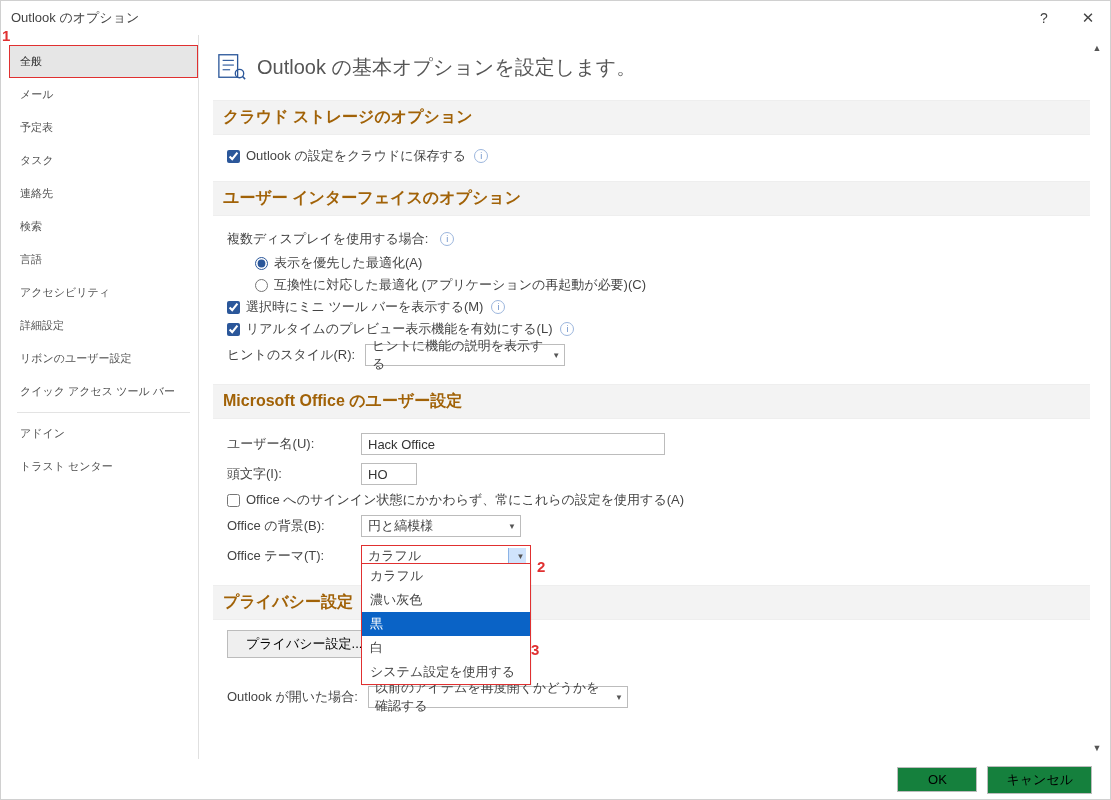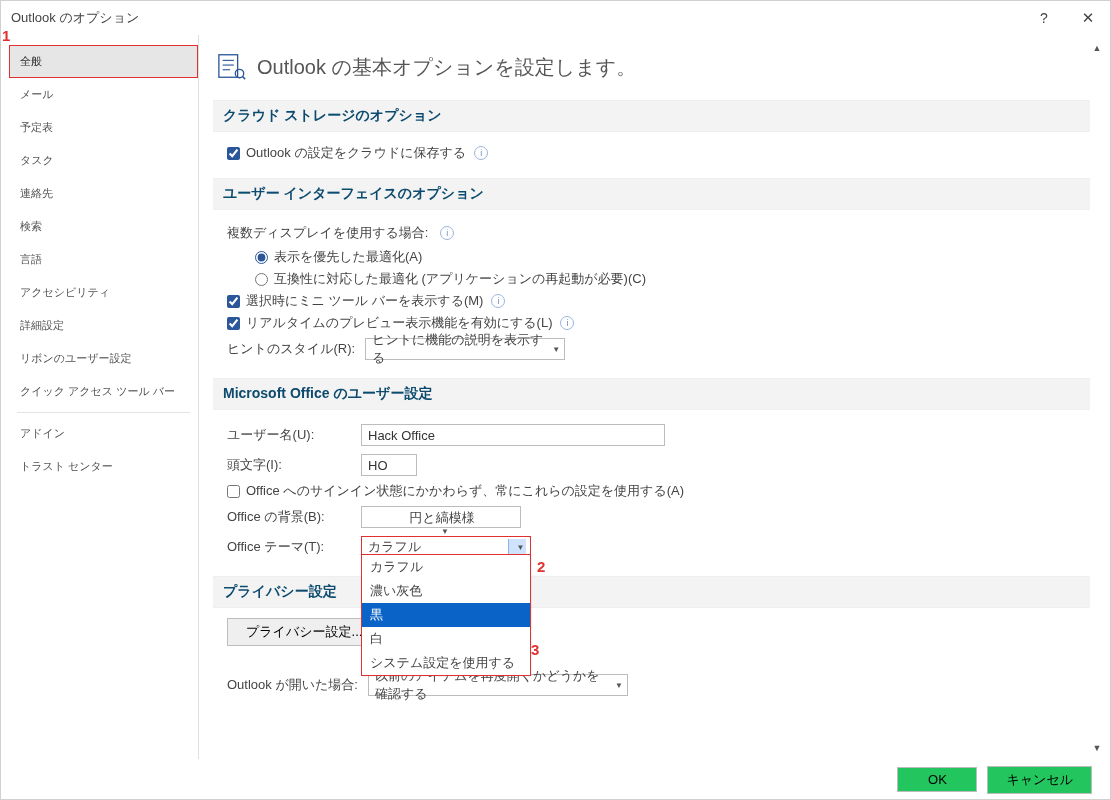--- a/index.html
+++ b/index.html
@@ -66,22 +66,22 @@
     font-size: 9px; color:#555;
   }
   .scroll .arrow-up { position:absolute; top:0; }
   .scroll .arrow-down { position:absolute; bottom:0; }
 
   .page-title-row { display:flex; align-items:center; gap:10px; padding:8px 0 16px 4px; }
   .page-title-icon svg { width: 30px; height: 30px; }
   .page-title { font-size: 20px; color:#555; }
 
   .section-head {
-    background: #f3f3f3; color:#0c4a6e; font-weight: 600;
-    padding: 6px 10px; font-size: 14px;
+    background: #f3f3f3; color:#a16207; font-weight: 600;
+    padding: 6px 10px; font-size: 16px;
     border-top: 1px solid #eee; border-bottom: 1px solid #eee;
   }
   .section-body { padding: 10px 8px 14px 14px; }
 
   label.cb {
     display: inline-flex; align-items: center; gap: 6px; font-size: 13px; color:#444;
     padding: 2px 0;
   }
   input[type=checkbox] { accent-color: #2b579a; width: 13px; height: 13px; }
   input[type=radio] { accent-color: #2b579a; }
@@ -95,39 +95,39 @@
   .form-row.wide .lbl { min-width: 124px; }
   .radio-group { padding-left: 28px; }
 
   .combo {
     display:inline-flex; align-items:center; justify-content:space-between;
     border:1px solid #bcbcbc; background:#fff; font-size:13px; padding: 2px 4px 2px 6px;
     height: 22px;
   }
   .combo .arrow { font-size:8px; color:#555; padding-left:6px; }
   .combo.c-170 { width:170px; }
-  .combo.c-160 { width:160px;flex-direction:column; }
+  .combo.c-160 { width:160px; }
   .combo.c-260 { width:260px; }
   .combo.open .arrow-btn {
     background:#cfe3fc;
     border-left:1px solid #8bb3e6;
   }
   .combo .arrow-btn {
     width:18px; height:100%; display:flex; align-items:center; justify-content:center;
     margin-left:auto;
   }
 
   .textinput {
     border:1px solid #bcbcbc; height:22px; padding: 2px 6px; font-size:13px; color:#333;
   }
   .textinput.w-280{ width:304px; }
   .textinput.w-64{ width:56px; }
 
   .btn {
-    border:1px solid #bcbcbc; background:#22c55e; padding:4px 18px; font-size:13px;
+    border:1px solid #bcbcbc; background:#15803d; padding:4px 18px; font-size:13px;
   }
   .btn.gray { background:#efefef; }
 
   
   .footer {
     position:absolute; left:0; right:0; bottom:0; height:40px;
     display:flex; align-items:center; justify-content:flex-end; gap:10px;
     padding-right:18px; background:#fff; border-top:1px solid #fff;
   }
   .footer .btn { min-width:80px; }

